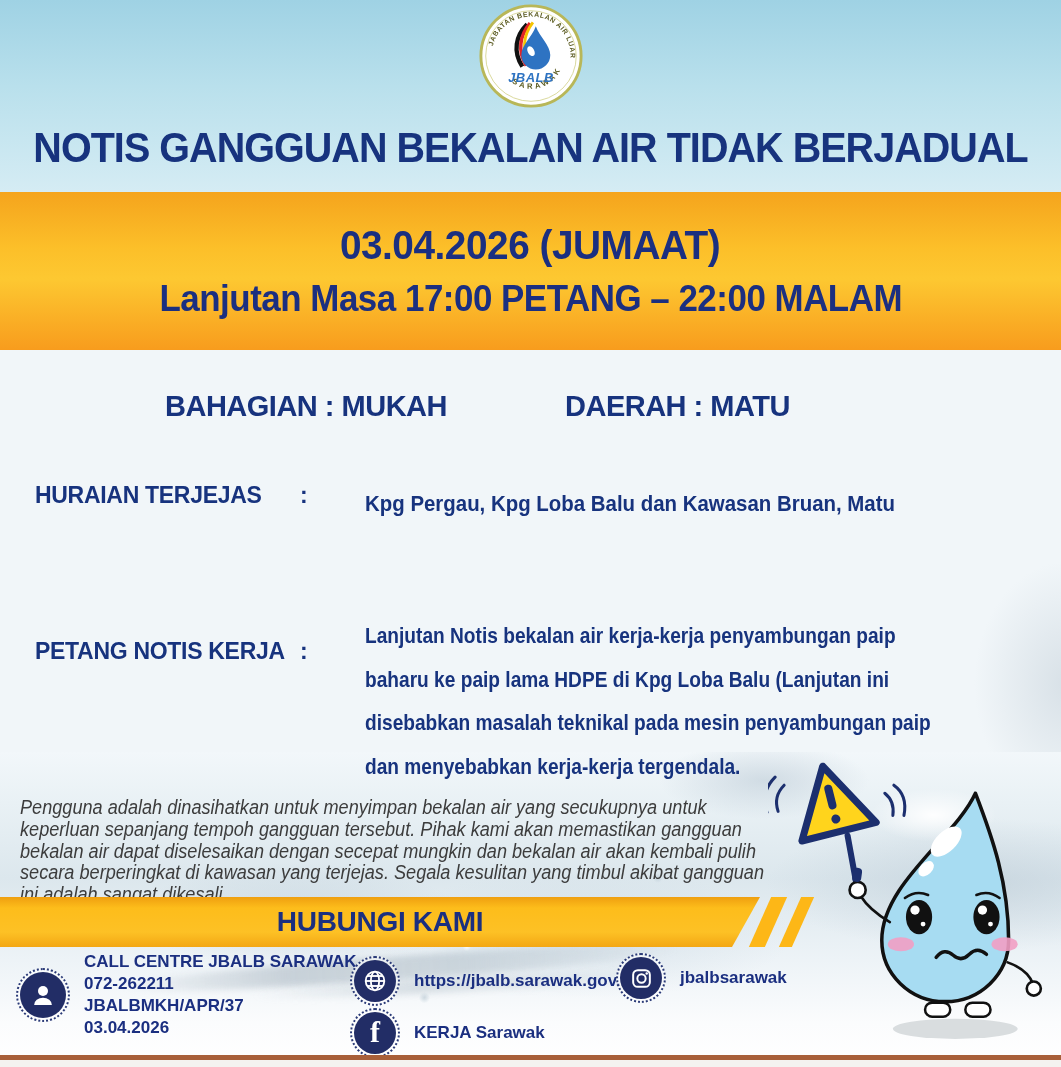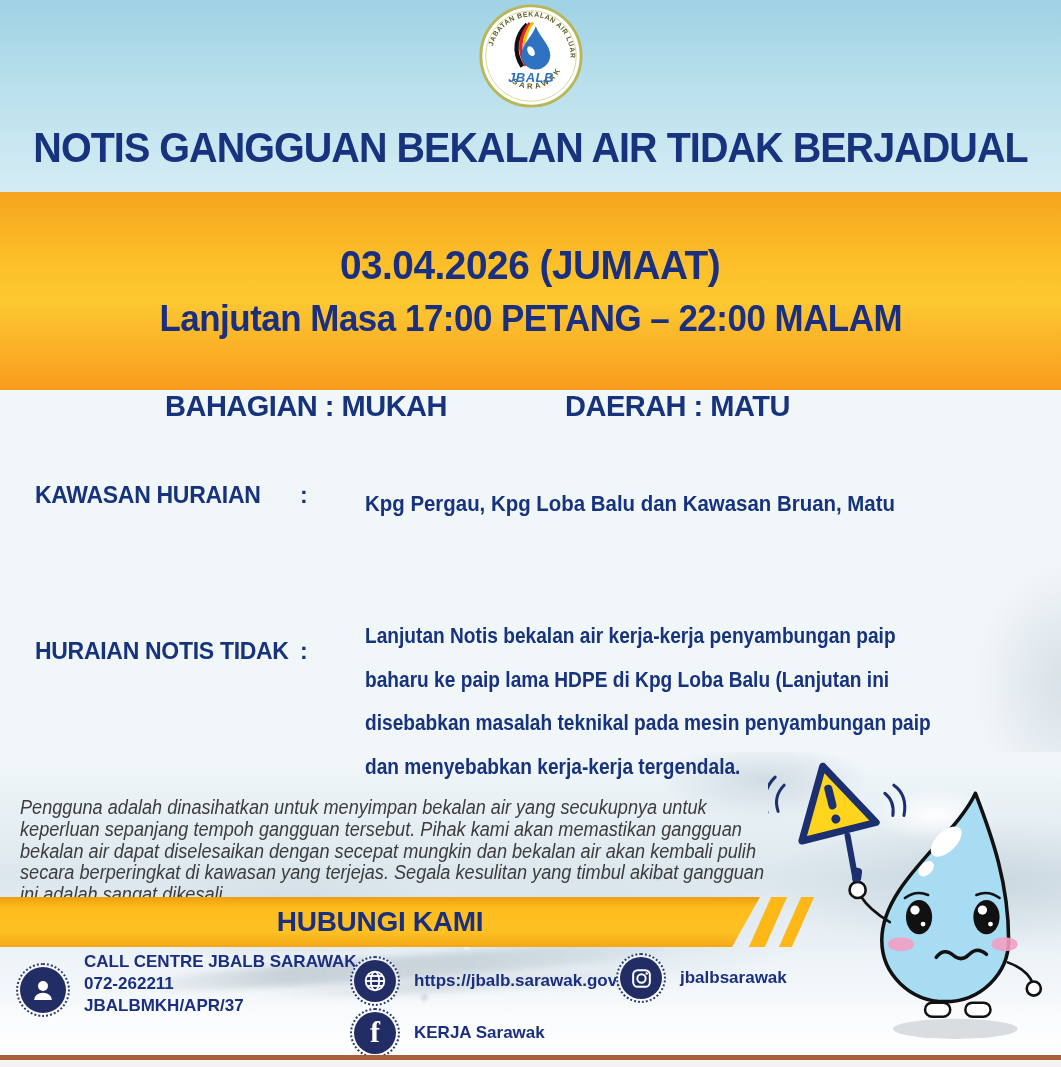--- a/index.html
+++ b/index.html
@@ -16,21 +16,21 @@
   }
   .logo { position:absolute; left:478px; top:3px; width:106px; height:106px; }
   .title {
     position:absolute; left:0; top:124px; width:100%;
     text-align:center; font-size:42px; font-weight:bold; color:#17337e;
     letter-spacing:-1px; transform:scaleX(0.94); transform-origin:50% 50%;
     white-space:nowrap;
   }
   
   .banner {
-    position:absolute; left:0; top:192px; width:100%; height:198px;
+    position:absolute; left:0; top:192px; width:100%; height:158px;
     background:linear-gradient(180deg,#f5a41d 0%,#fcbf29 35%,#fdc831 55%,#f89c1d 100%);
     display:flex; flex-direction:column; align-items:center; justify-content:center;
     gap:10px; color:#1b2f80;
   }
   .banner .date-line { font-size:40px; font-weight:bold; letter-spacing:-0.5px; transform:scaleX(0.97); }
   .banner .time-line { font-size:36px; font-weight:bold; letter-spacing:-0.5px; transform:scaleX(0.97); }
   
   .region-label { position:absolute; top:390px; font-size:29px; font-weight:bold; color:#17337e; letter-spacing:-0.5px; white-space:nowrap; }
   .bahagian { left:165px; } .daerah { left:565px; }
   
@@ -84,21 +84,21 @@
     position:absolute; left:0; top:897px; width:760px; height:50px;
     background:linear-gradient(180deg,#ef9f10 0%,#fdbd1b 22%,#fdc125 70%,#f3a714 100%);
     clip-path:polygon(0 0, 760px 0, 732px 100%, 0 100%);
     display:flex; align-items:center; justify-content:center;
   }
   .contact-heading { font-size:28px; font-weight:bold; color:#1b2f80; letter-spacing:-0.3px; }
   .gold-stripe { position:absolute; top:897px; height:50px; background:#fdb717; transform:skewX(-24deg); }
   .stripe-1 { left:760px; width:16px; }
   .stripe-2 { left:790px; width:13px; }
   
-  .contact-row { position:absolute; display:flex; align-items:flex-end; gap:14px; }
+  .contact-row { position:absolute; display:flex; align-items:center; gap:14px; }
   .ring {
     border:2px dotted #2a3a77; border-radius:50%;
     display:flex; align-items:center; justify-content:center; padding:2px; background:rgba(255,255,255,.55);
   }
   .disc {
     border-radius:50%; background:#222d66;
     display:flex; align-items:center; justify-content:center; color:#fff;
   }
   .row-person { left:16px; top:951px; }
   .row-person .disc { width:46px; height:46px; }
@@ -155,25 +155,25 @@
 
   <div class="region-label bahagian">BAHAGIAN : MUKAH</div>
   <div class="region-label daerah">DAERAH : MATU</div>
 
   <div class="water-side"></div>
 
   <div class="water-bg"></div>
   <div class="swoosh swoosh-1"></div>
   <div class="swoosh swoosh-2"></div>
 
-  <div class="detail-label kawasan-label">KAWASAN HURAIAN</div>
+  <div class="detail-label kawasan-label">HURAIAN TERJEJAS</div>
   <div class="detail-colon kawasan-colon">:</div>
   <div class="kawasan-value">Kpg Pergau, Kpg Loba Balu dan Kawasan Bruan, Matu</div>
 
-  <div class="detail-label huraian-label">HURAIAN NOTIS TIDAK</div>
+  <div class="detail-label huraian-label">PETANG NOTIS KERJA</div>
   <div class="detail-colon huraian-colon">:</div>
   <div class="huraian-value">Lanjutan Notis bekalan air kerja-kerja penyambungan paip baharu ke paip lama HDPE di Kpg Loba Balu (Lanjutan ini disebabkan masalah teknikal pada mesin penyambungan paip dan menyebabkan kerja-kerja tergendala.</div>
 
   <div class="advisory">Pengguna adalah dinasihatkan untuk menyimpan bekalan air yang secukupnya untuk keperluan sepanjang tempoh gangguan tersebut. Pihak kami akan memastikan gangguan bekalan air dapat diselesaikan dengan secepat mungkin dan bekalan air akan kembali pulih secara berperingkat di kawasan yang terjejas. Segala kesulitan yang timbul akibat gangguan ini adalah sangat dikesali.</div>
 
   <div class="contact-bar">
     <div class="contact-heading">HUBUNGI KAMI</div>
   </div>
   <div class="gold-stripe stripe-1"></div>
   <div class="gold-stripe stripe-2"></div>
@@ -184,20 +184,21 @@
         <svg width="28" height="28" viewBox="0 0 24 24">
           <circle cx="12" cy="8.6" r="4.3" fill="#ffffff"></circle>
           <path d="M4.4,20.5 a7.6,6.2 0 0 1 15.2,0 Z" fill="#ffffff"></path>
         </svg>
       </div>
     </div>
     <div class="contact-lines">
       <div class="contact-line">CALL CENTRE JBALB SARAWAK</div>
       <div class="contact-line">072-262211</div>
       <div class="contact-line">JBALBMKH/APR/37</div>
+      <div class="contact-line">03.04.2026</div>
     </div>
   </div>
 
   <div class="contact-row row-web">
     <div class="ring">
       <div class="disc">
         <svg width="26" height="26" viewBox="0 0 24 24" fill="none" stroke="#ffffff" stroke-width="1.7">
           <circle cx="12" cy="12" r="8.6"></circle>
           <ellipse cx="12" cy="12" rx="3.8" ry="8.6"></ellipse>
           <line x1="3.4" y1="12" x2="20.6" y2="12"></line>

